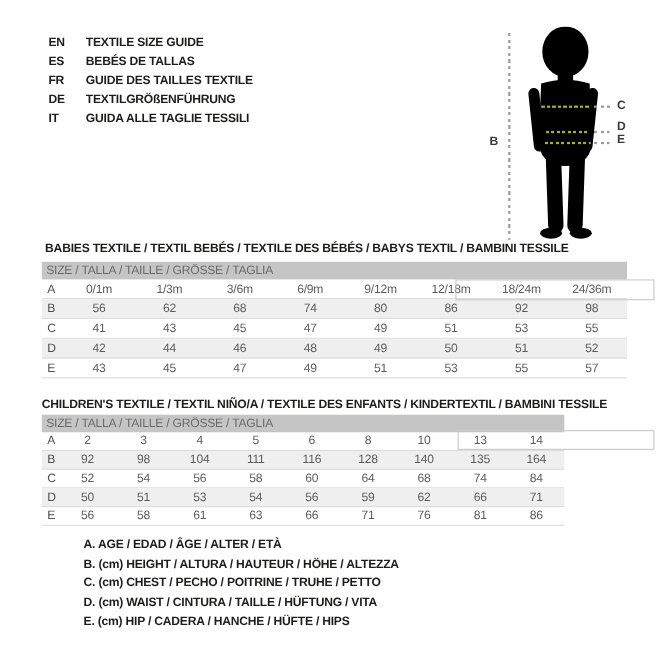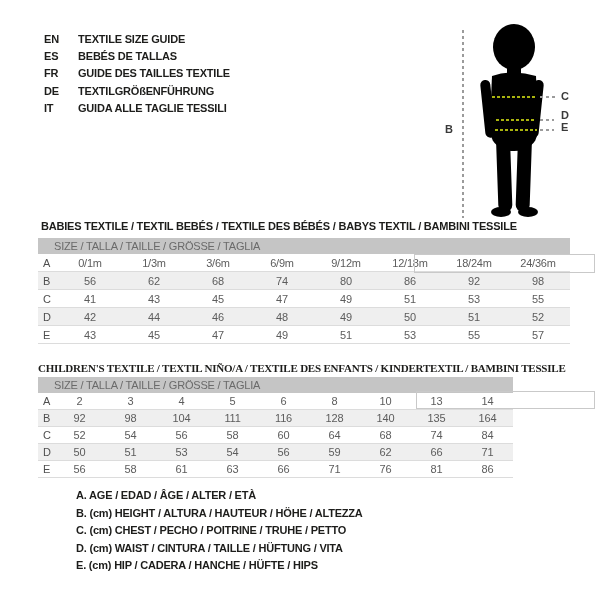--- a/index.html
+++ b/index.html
@@ -19,21 +19,21 @@
     background:repeating-linear-gradient(180deg,#9b9b9b 0 3px,transparent 3px 6px);}
   .fig-label{font-size:11px;font-weight:bold;color:#3a3a3a;line-height:11px;}
   .m-dash{height:2px;}
   .m-dash.body{background:repeating-linear-gradient(90deg,#a9b40e 0 3px,transparent 3px 5px);}
   .m-dash.guide{background:repeating-linear-gradient(90deg,#9b9b9b 0 3px,transparent 3px 6px);}
 
   
   .tbl-title{font-size:11px;font-weight:bold;letter-spacing:-0.2px;white-space:nowrap;}
   .size-table{background:#fff;}
   .bar{background:#c5c5c5;color:#6a6a6a;font-size:11px;height:16px;line-height:16px;
-       padding-left:16px;letter-spacing:-0.2px;}
+       padding-left:4px;letter-spacing:-0.2px;}
   .trow{display:grid;align-items:center;border-bottom:1px solid #dcdcdc;
         color:#5c5c5c;font-size:11px;letter-spacing:-0.2px;}
   .babies-table{width:532px;}
   .babies-table .trow{grid-template-columns:20px repeat(8,1fr);height:17px;}
   .children-table{width:475px;}
   .children-table .trow{grid-template-columns:16px repeat(9,1fr);height:16px;}
   .trow.stripe{background:#efefef;}
   .rlabel{padding-left:5px;color:#4f4f4f;}
   .cell{text-align:center;}
   .hl-box{border:1px solid #c9c9c9;background:transparent;pointer-events:none;}
@@ -154,21 +154,21 @@
         <span class="cell">49</span>
         <span class="cell">51</span>
         <span class="cell">53</span>
         <span class="cell">55</span>
         <span class="cell">57</span>
       </div>
     </div>
 </div>
 <div class="abs hl-box" style="left:414px;top:254px;width:179px;height:17px;"></div>
 
-<div class="abs tbl-title" style="left:38px;top:362px;font-family:Liberation Serif, serif;">CHILDREN'S TEXTILE / TEXTIL NIÑO/A / TEXTILE DES ENFANTS / KINDERTEXTIL / BAMBINI TESSILE</div>
+<div class="abs tbl-title" style="left:38px;top:362px;">CHILDREN'S TEXTILE / TEXTIL NIÑO/A / TEXTILE DES ENFANTS / KINDERTEXTIL / BAMBINI TESSILE</div>
 <div class="abs size-table children-table" style="left:38px;top:377px;">
   <div class="bar">SIZE / TALLA / TAILLE / GRÖSSE / TAGLIA</div>
   <div>
       <div class="trow">
         <span class="rlabel">A</span>
         <span class="cell">2</span>
         <span class="cell">3</span>
         <span class="cell">4</span>
         <span class="cell">5</span>
         <span class="cell">6</span>

